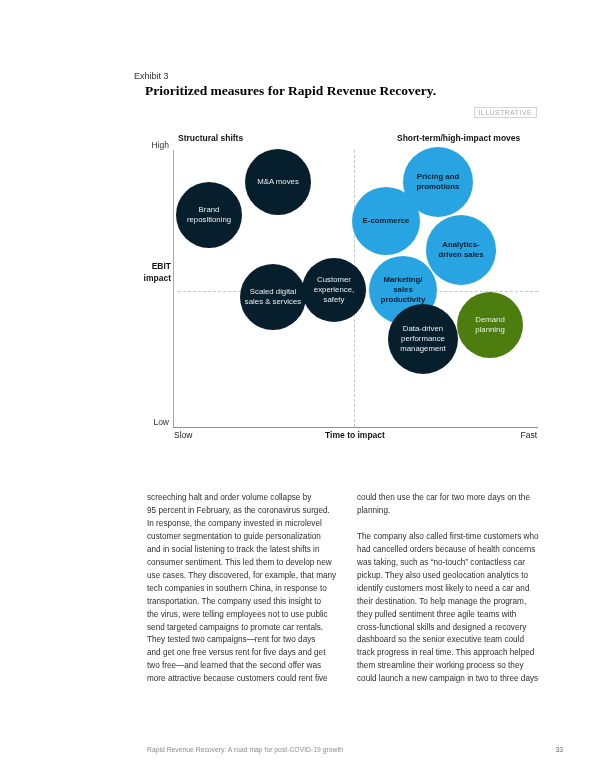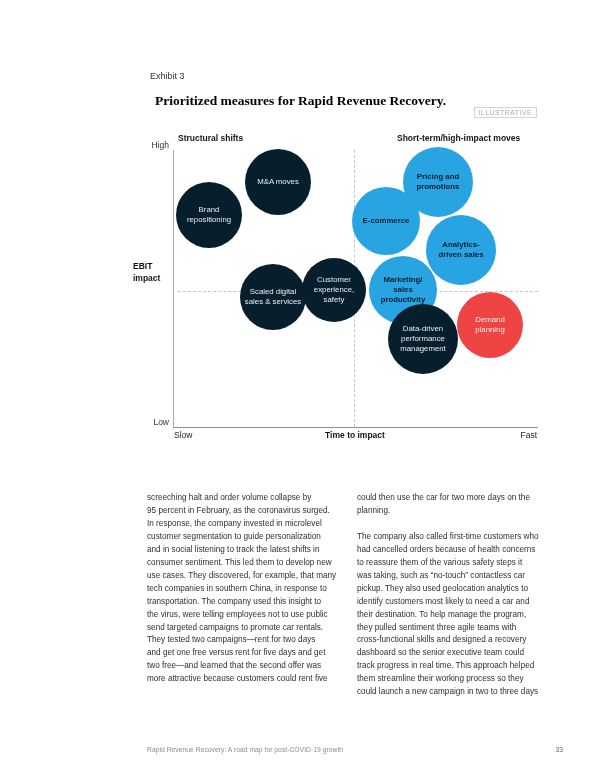--- a/index.html
+++ b/index.html
@@ -1,37 +1,37 @@
 <!DOCTYPE html>
 <html><head>
 <meta charset="utf-8">
 <style>
   html,body { margin:0; padding:0; background:#ffffff; }
   .page {
     position:relative; width:600px; height:776px; background:#ffffff;
     font-family:"Liberation Sans", sans-serif; overflow:hidden;
   }
-  .exhibit-label { position:absolute; left:150px; top:71px; font-size:9px; color:#333; }
+  .exhibit-label { position:absolute; left:134px; top:71px; font-size:9px; color:#333; }
   .exhibit-title {
-    position:absolute; left:145px; top:83px; margin:10px;
+    position:absolute; left:145px; top:83px; margin:0;
     font-family:"Liberation Serif", serif; font-size:13.5px; font-weight:bold; color:#000;
   }
   .illustrative {
     position:absolute; right:63px; top:107px; font-size:6.5px; letter-spacing:0.7px;
     color:#a9a9a9; border:1px solid #d4d4d4; padding:1px 4px; background:#fff;
   }
   .chart { position:absolute; left:145px; top:133px; width:420px; height:316px; font-size:8.5px; }
   .col-header { position:absolute; top:0; font-weight:bold; color:#141414; white-space:nowrap; }
   .col-header.left  { left:33px; }
   .col-header.right { left:252px; }
   .y-end  { position:absolute; left:-4px; width:28px; text-align:right; color:#333; }
   .y-end.high { top:7px; }
   .y-end.low  { top:284px; }
   .y-title {
-    position:absolute; left:-12px; width:38px; top:127px; 
+    position:absolute; left:-12px; width:38px; top:127px; text-align:right;
     font-weight:bold; color:#141414; line-height:1.45;
   }
   .plot {
     position:absolute; left:28px; top:17px; width:364px; height:277px;
     border-left:1px solid #a9a9a9; border-bottom:1px solid #8e8e8e;
   }
   .dash-h { position:absolute; left:4px; right:0; top:141px; border-top:1px dashed #c7c7c7; }
   .dash-v { position:absolute; left:180px; top:0; bottom:0; border-left:1px dashed #c7c7c7; }
   .bubble {
     position:absolute; border-radius:50%;
@@ -120,21 +120,21 @@
               <div>safety</div>
             </div>
           </div>
           <div class="bubble blue" style="left: 195px; top: 106px; width: 68px; height: 68px; background: rgb(41, 164, 227);">
             <div>
               <div>Marketing/</div>
               <div>sales</div>
               <div>productivity</div>
             </div>
           </div>
-          <div class="bubble dark" style="left: 283px; top: 142px; width: 66px; height: 66px; background: #ef4444; text-align: center;">
+          <div class="bubble dark" style="left: 283px; top: 142px; width: 66px; height: 66px; background: #4d7c0f; text-align: center;">
             <div>
               <div>Demand</div>
               <div>planning</div>
             </div>
           </div>
           <div class="bubble dark" style="left: 214px; top: 154px; width: 70px; height: 70px; background: rgb(7, 30, 44);">
             <div>
               <div>Data-driven</div>
               <div>performance</div>
               <div>management</div>
@@ -165,21 +165,20 @@
         <div class="text-line">and get one free versus rent for five days and get</div>
         <div class="text-line">two free—and learned that the second offer was</div>
         <div class="text-line">more attractive because customers could rent five</div>
       </div>
     <div class="col right" id="right-col">
         <div class="text-line">could then use the car for two more days on the</div>
         <div class="text-line">planning.</div>
         <div class="text-line">&nbsp;</div>
         <div class="text-line">The company also called first-time customers who</div>
         <div class="text-line">had cancelled orders because of health concerns</div>
-        <div class="text-line">to reassure them of the various safety steps it</div>
         <div class="text-line">was taking, such as “no-touch” contactless car</div>
         <div class="text-line">pickup. They also used geolocation analytics to</div>
         <div class="text-line">identify customers most likely to need a car and</div>
         <div class="text-line">their destination. To help manage the program,</div>
         <div class="text-line">they pulled sentiment three agile teams with</div>
         <div class="text-line">cross-functional skills and designed a recovery</div>
         <div class="text-line">dashboard so the senior executive team could</div>
         <div class="text-line">track progress in real time. This approach helped</div>
         <div class="text-line">them streamline their working process so they</div>
         <div class="text-line">could launch a new campaign in two to three days</div>

